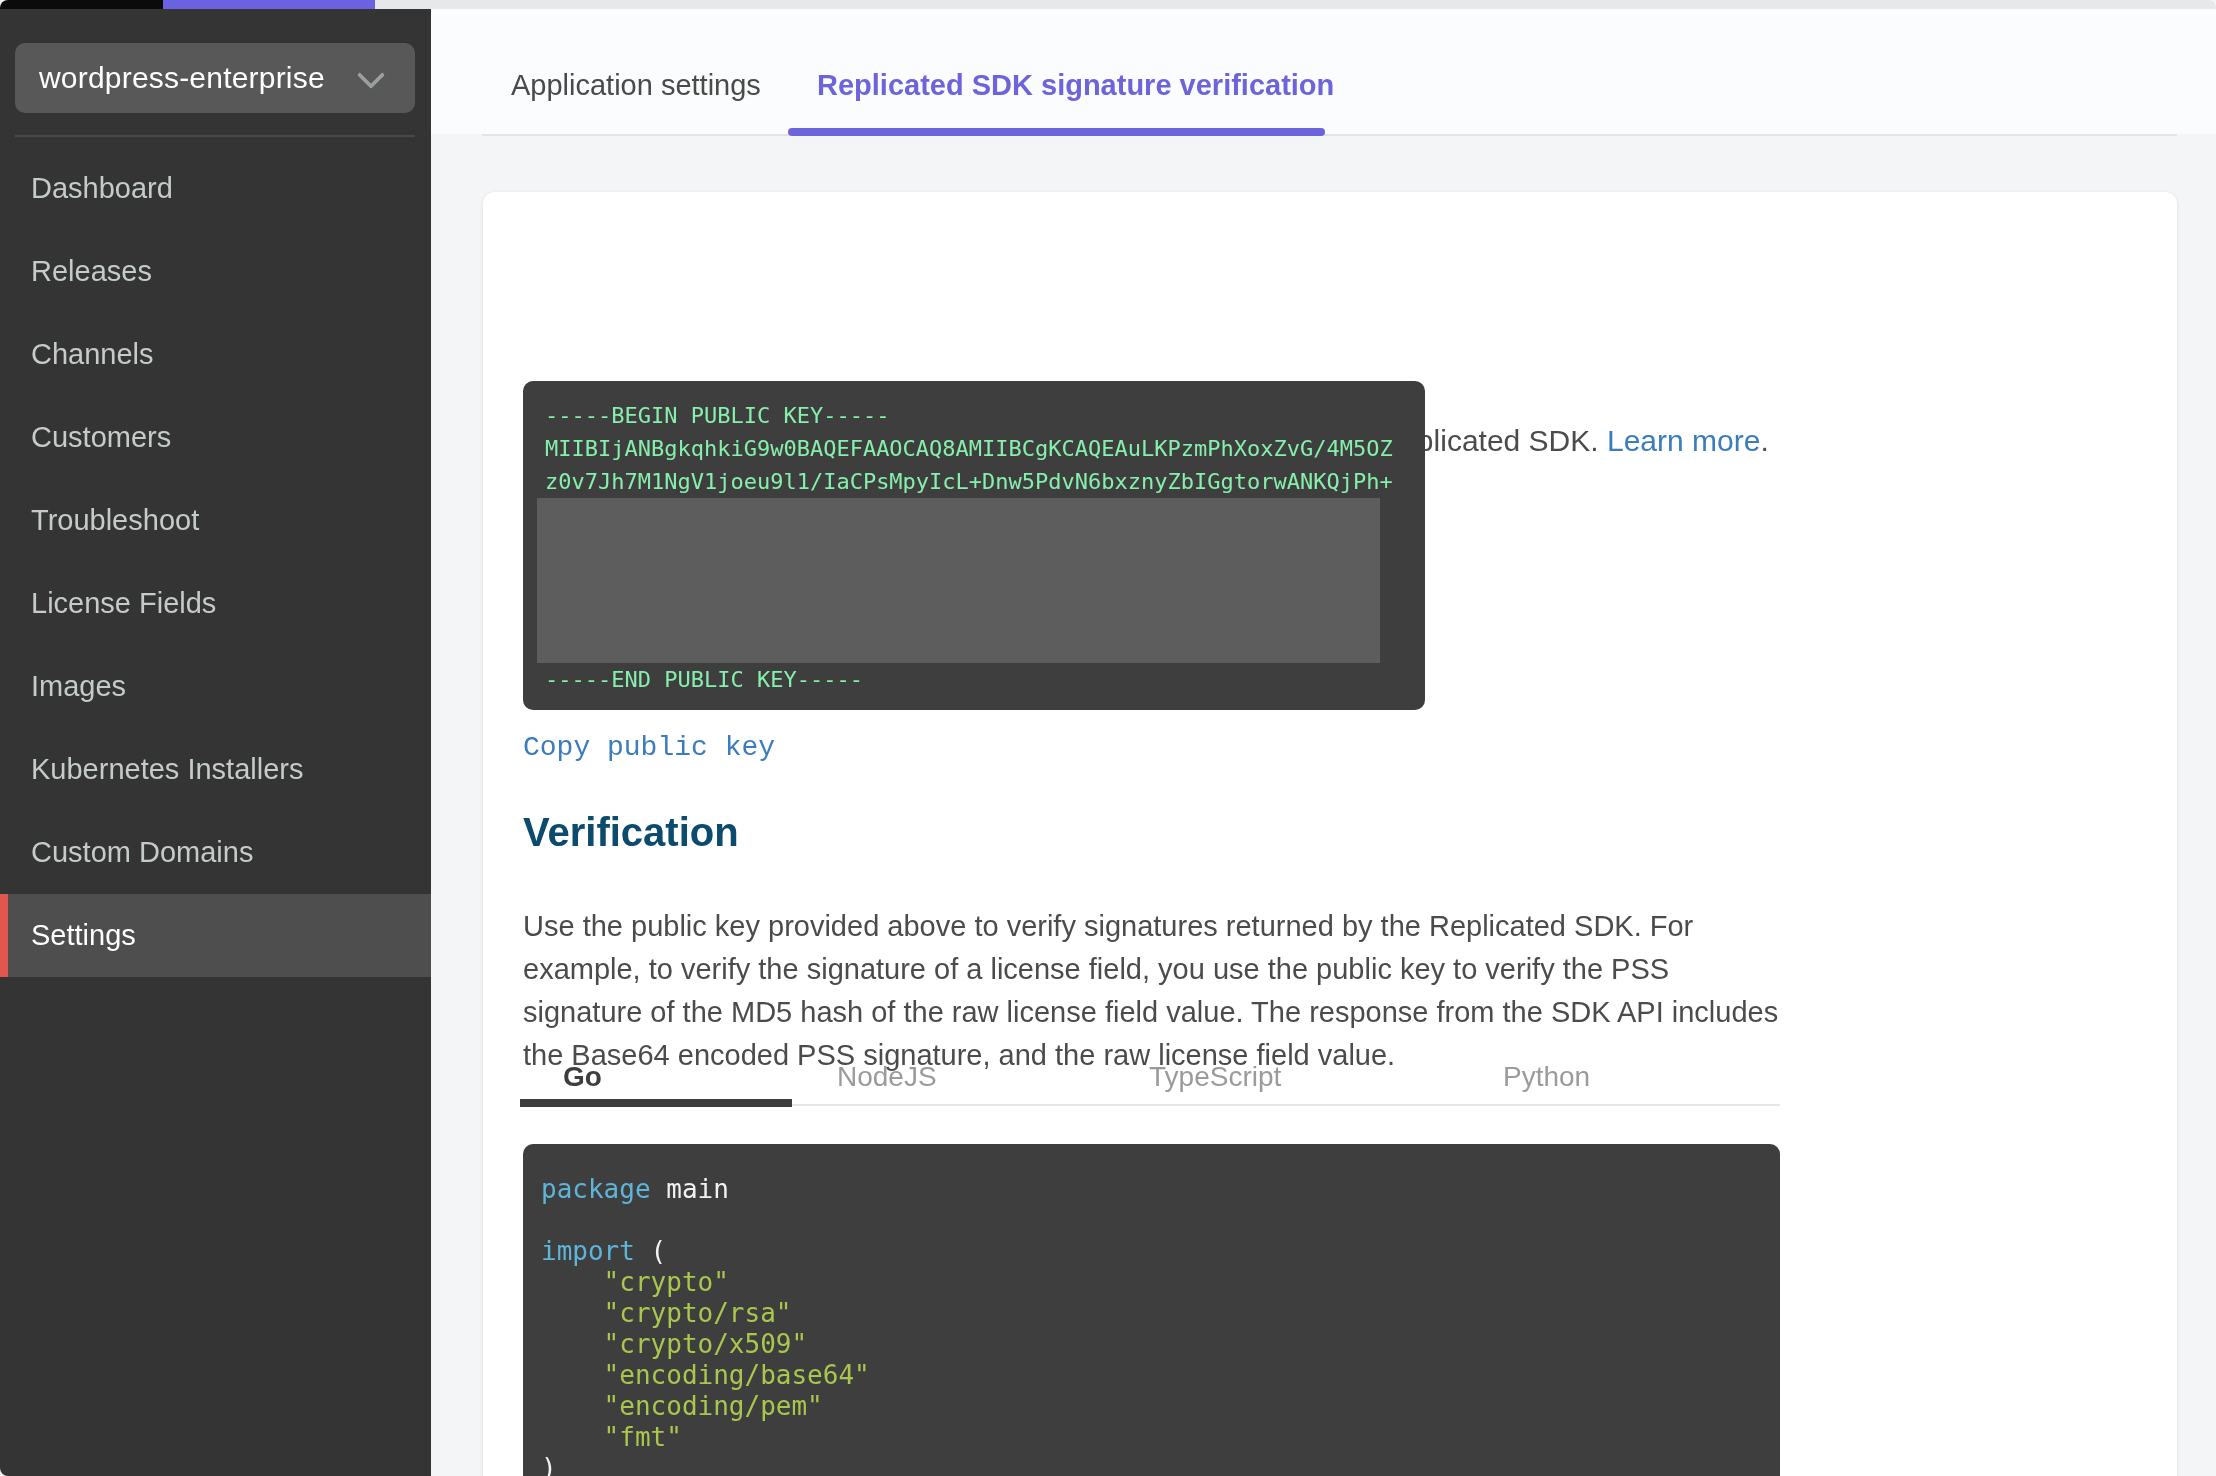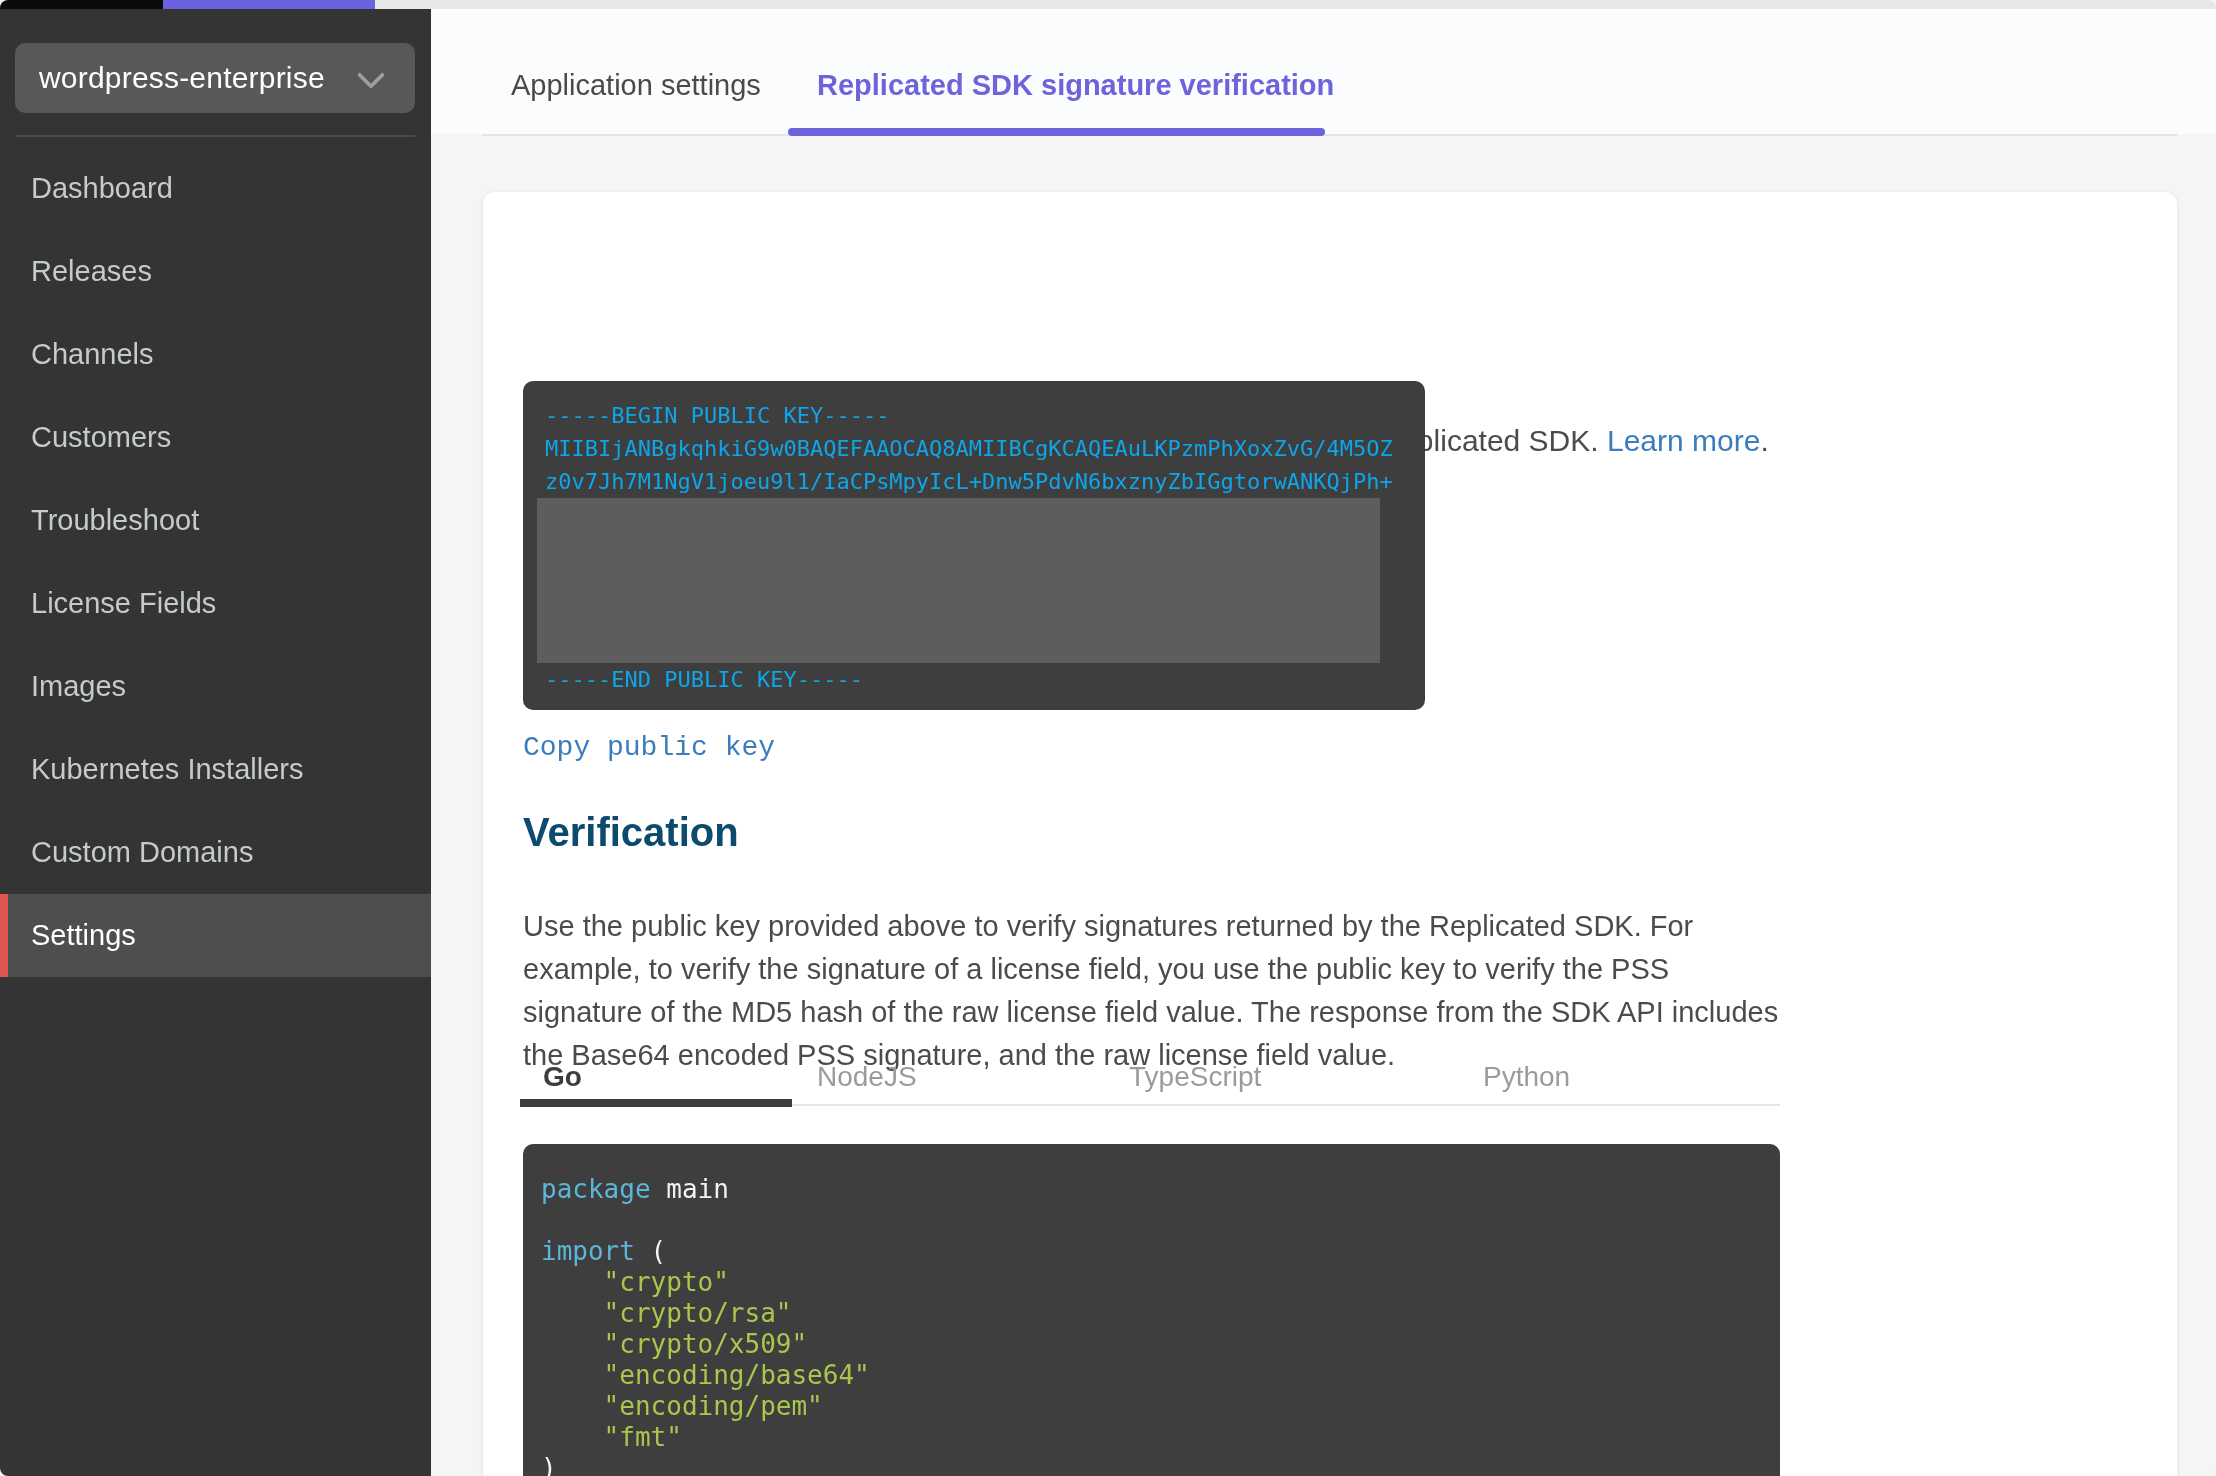--- a/index.html
+++ b/index.html
@@ -49,30 +49,30 @@
   .intro a { color:#3b7cbd; text-decoration:none; cursor:pointer; }
 
   .h-section { position:absolute; left:40px; font-size:40px; font-weight:700; color:#0c4a6e; }
   .h-pubkey { top:310px; }
   .h-verification { top:618px; }
 
   
   .pk-block { position:absolute; left:40px; top:189px; width:902px; height:329px;
               background:#3e3e3e; border-radius:10px; padding:18px 22px 0 22px;
               font-family:"DejaVu Sans Mono", monospace; font-size:22px; line-height:33px;
-              color:#0ea5e9; white-space:pre; }
+              color:#86efac; white-space:pre; }
   .pk-redacted { width:843px; height:165px; background:#5d5d5d; margin-left:-8px; }
   .copy-link { position:absolute; left:40px; top:540px; font-size:28px; color:#3b7cbd;
                text-decoration:none; cursor:pointer;font-family:Liberation Mono, monospace; }
 
   .verify-desc { position:absolute; left:40px; top:676px; width:1270px;
                  font-size:29px; line-height:43px; color:#4b4b4b;margin-top:37px; }
 
   
-  .lang-tab { position:absolute; top:869px; font-size:28px; color:#9b9b9b; white-space:nowrap; cursor:pointer; }
+  .lang-tab { position:absolute; top:869px; font-size:28px; color:#9b9b9b; white-space:nowrap; cursor:pointer;margin-left:20px; }
   .lang-go { left:60px; color:#3d3d3d; font-weight:700; }
   .lang-nodejs { left:334px; }
   .lang-typescript { left:646px; }
   .lang-python { left:1000px; }
   .lang-border { position:absolute; left:37px; top:912px; width:1260px; height:2px; background:#e6e6e6; }
   .lang-active-bar { position:absolute; left:37px; top:907px; width:272px; height:8px; background:#3d3d3d; }
 
   
   .code-block { position:absolute; left:40px; top:952px; width:1257px; height:620px;
                 background:#3e3e3e; border-radius:10px; padding:30px 24px 0 18px;

